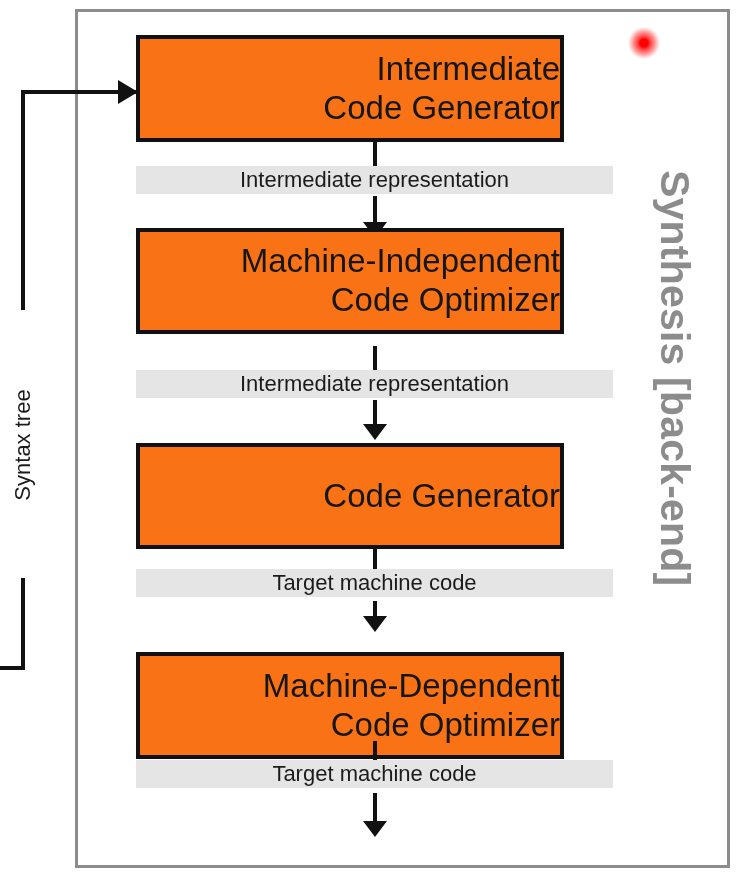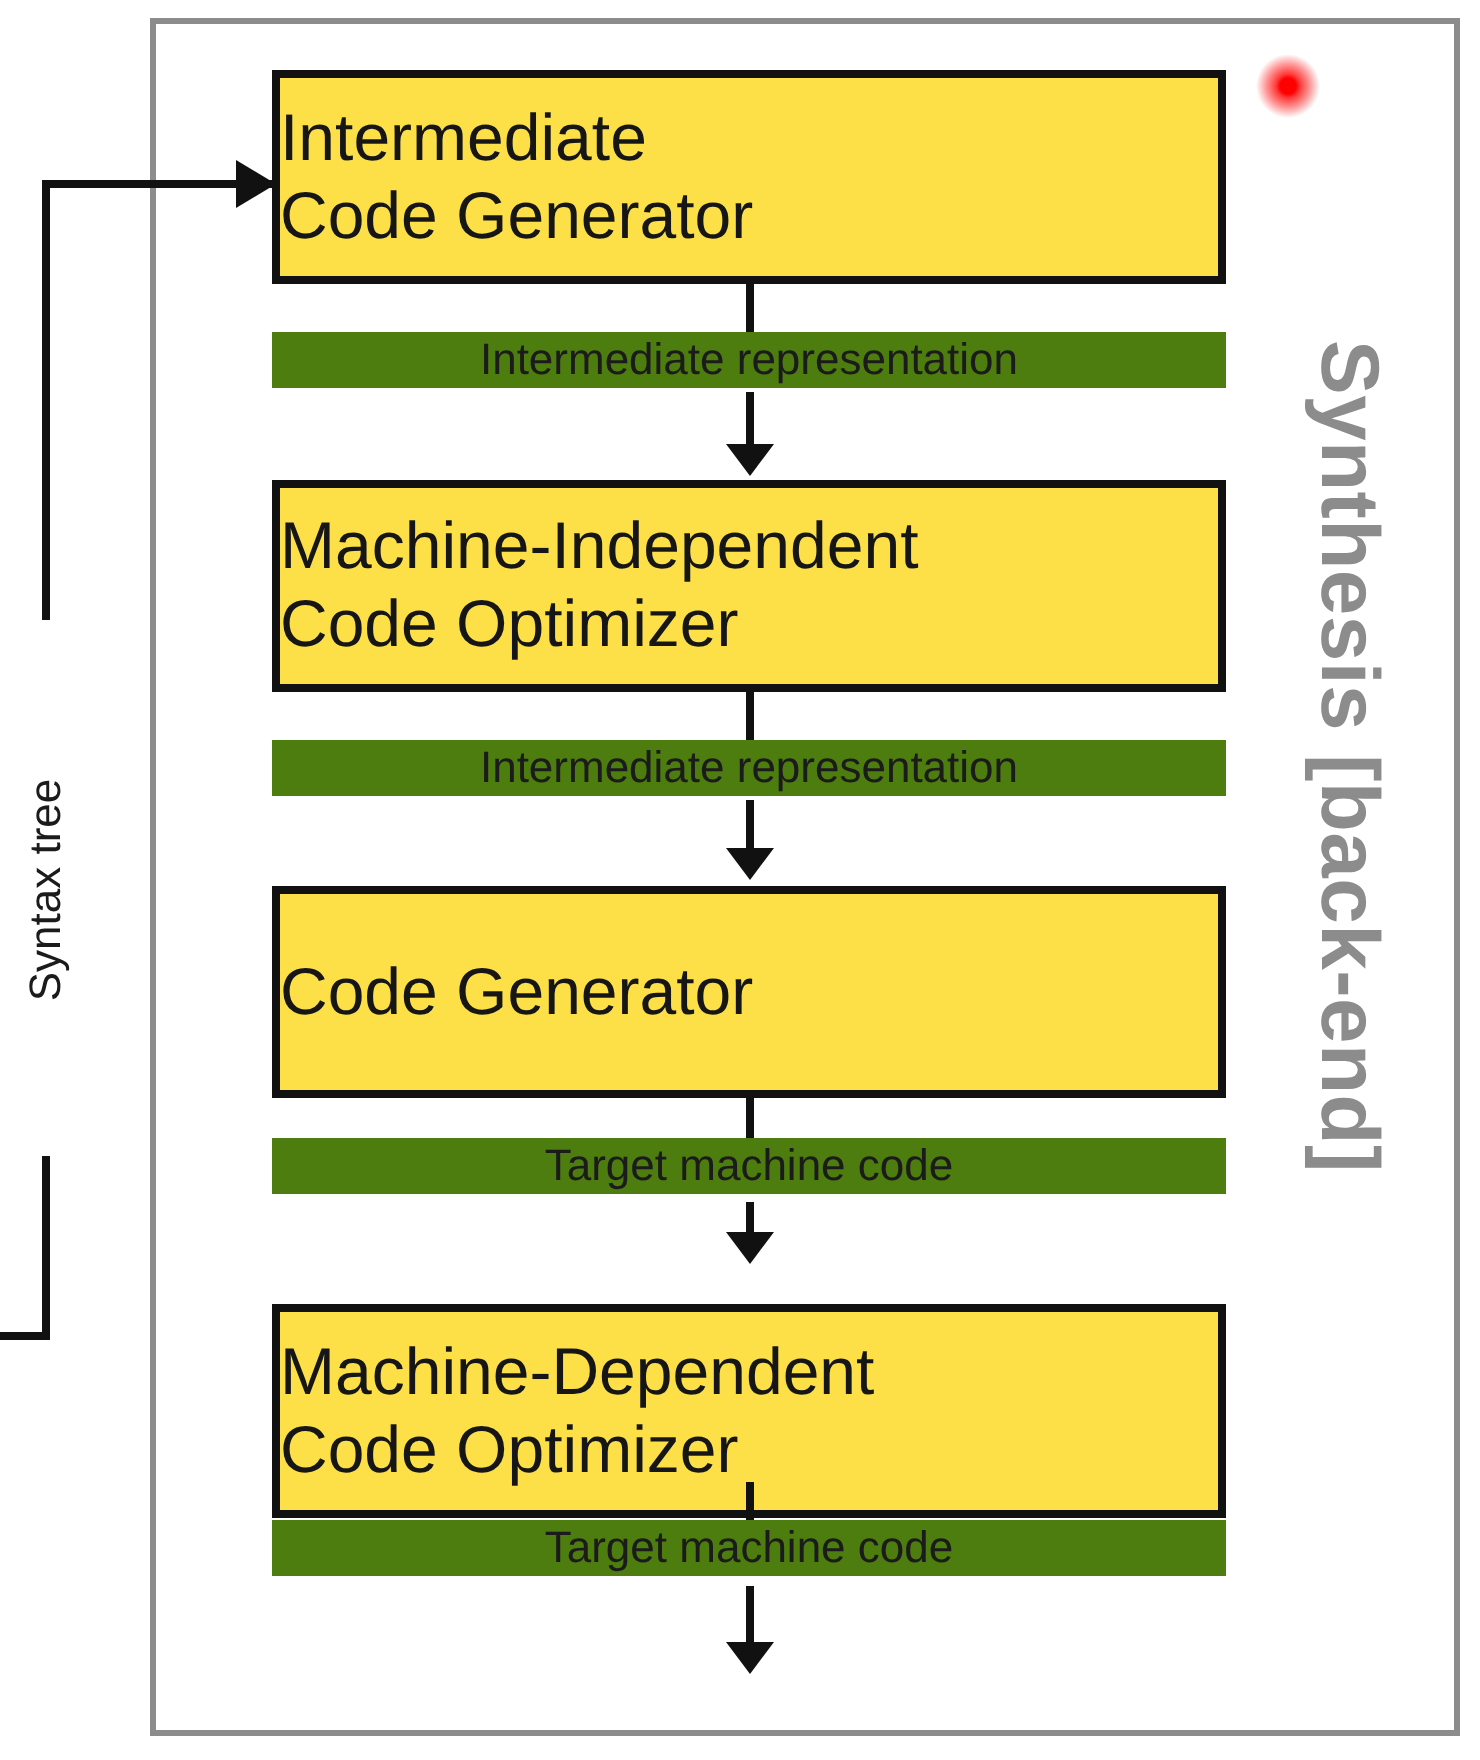--- a/index.html
+++ b/index.html
@@ -49,38 +49,38 @@
     line-height: 60px;
     white-space: nowrap;
     text-align: left;
     pointer-events: none;
   }
 
   
   .phase-box {
     position: absolute;
     left: 136px;
-    width: 477px;
+    width: 428px;
     box-sizing: border-box;
     border: 4px solid #111111;
-    background: #fde047;
+    background: #f97316;
     display: flex;
     flex-direction: column;
-    align-items: flex-start;
+    align-items: flex-end;
     justify-content: center;
     text-align: center;
     color: #161616;
     font-size: 33px;
     line-height: 1.17;
     font-weight: 400;
   }
   .phase-box .ln { display: block; white-space: nowrap; }
 
   #box-icg  { top: 35px;  height: 107px; }
-  #box-mico { top: 240px; height: 106px; }
+  #box-mico { top: 228px; height: 106px; }
   #box-cg   { top: 443px; height: 106px; }
   #box-mdco { top: 652px; height: 107px; }
 
   
   .stem {
     position: absolute;
     left: 373px;
     width: 4px;
     background: #111111;
   }
@@ -115,21 +115,21 @@
   
   .edge-label {
     position: absolute;
     left: 136px;
     width: 477px;
     text-align: center;
     color: #1b1b1b;
     font-size: 22px;
     line-height: 28px;
     white-space: nowrap;
-    background: #4d7c0f;
+    background: #e5e5e5;
   }
   #lbl-ir1  { top: 166px; }
   #lbl-ir2  { top: 370px; }
   #lbl-tmc1 { top: 569px; }
   #lbl-tmc2 { top: 760px; }
 
   
   .fb-horiz-top {
     position: absolute;
     left: 21px;

